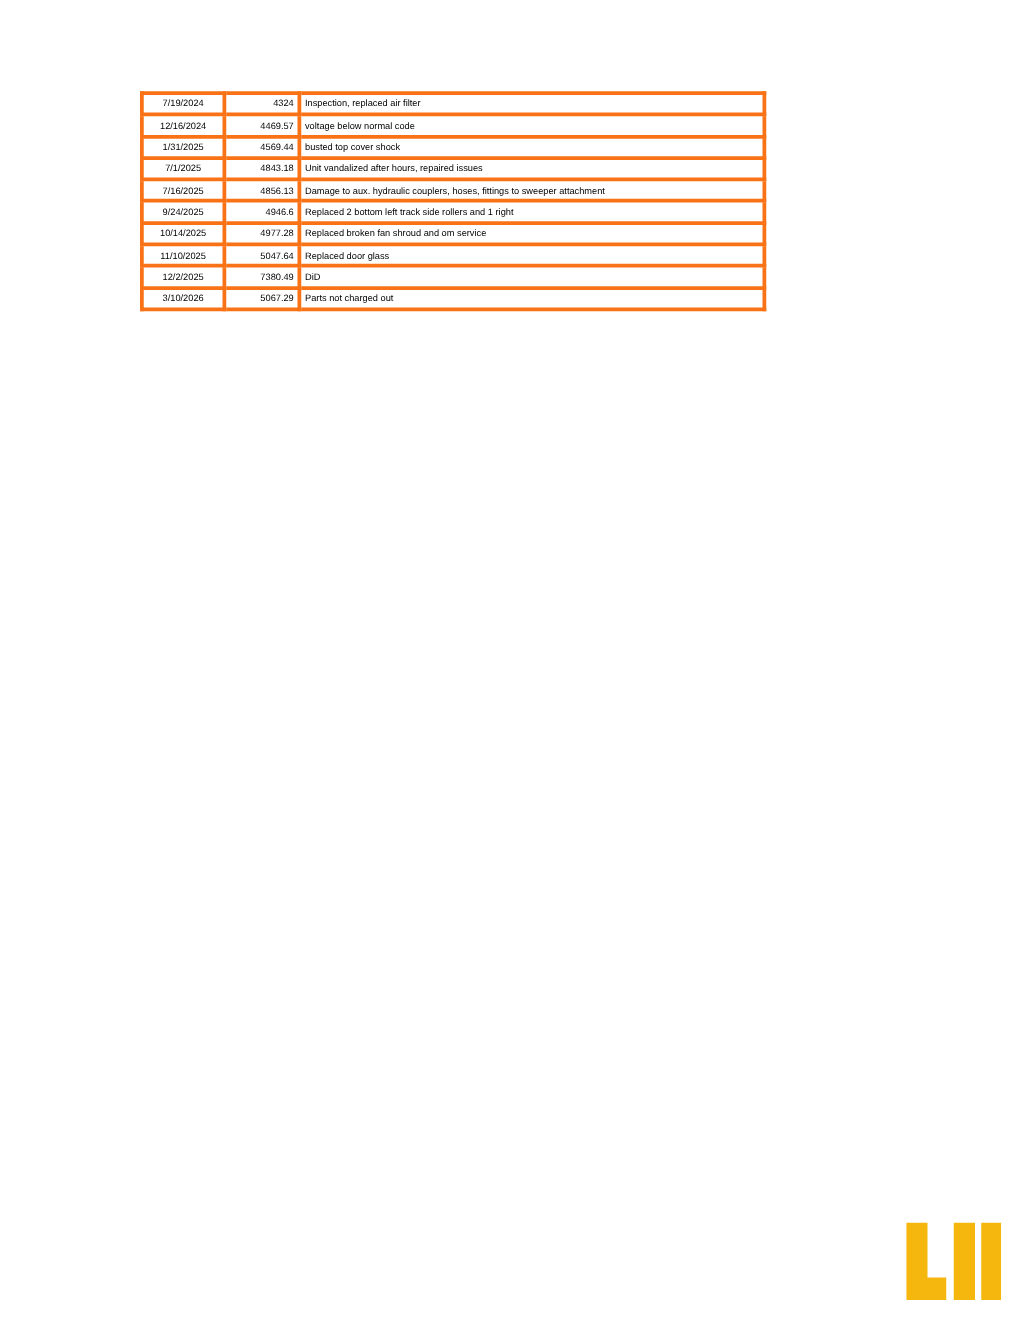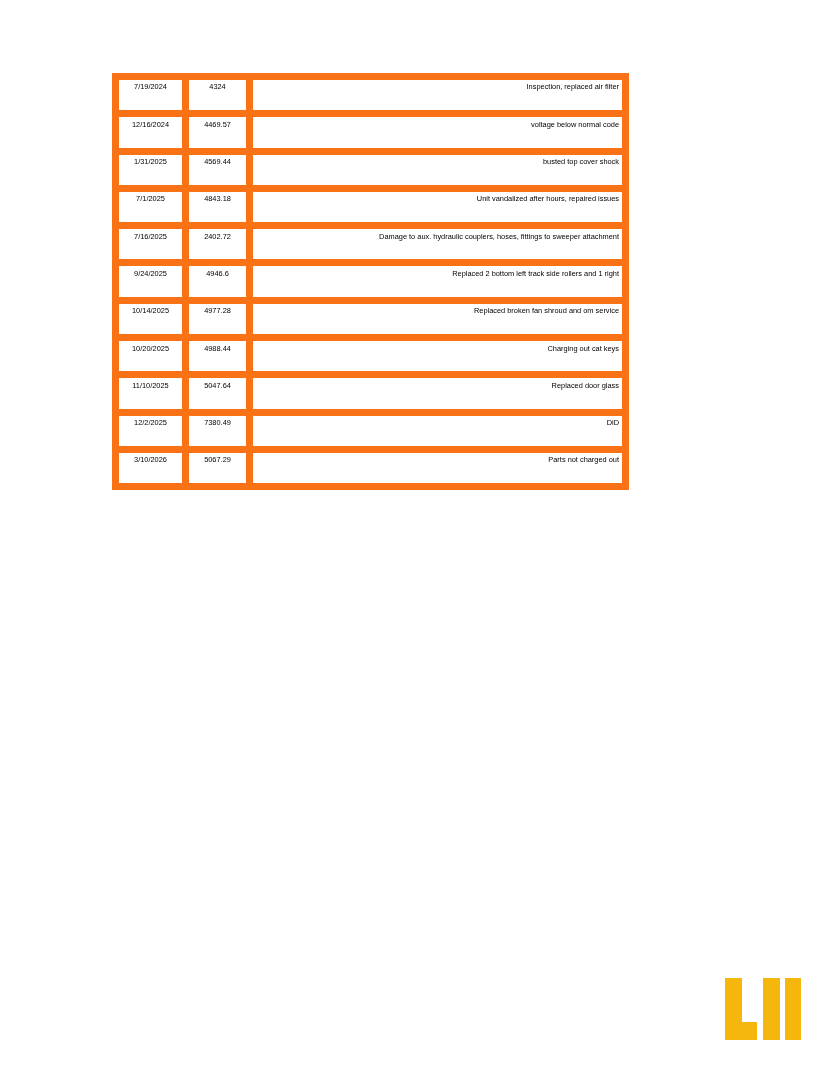--- a/index.html
+++ b/index.html
@@ -24,40 +24,40 @@
   }
   .service-table {
     position: absolute;
     left: 112px;
     top: 73px;
     width: 471px;
     border-collapse: collapse;
     table-layout: fixed;
   }
   .service-table td {
-    border: 7px solid #f97316;
+    border: 3px solid #f97316;
     font-size: 7.4px;
     line-height: 1.0;
-    padding: 2px 3px 18px 3px;
+    padding: 2px 3px 2px 3px;
     height: 10.3px;
     color: #000000;
     overflow: hidden;
     white-space: nowrap;
   }
   .col-date {
     width: 57px;
     text-align: center;
   }
   .col-hours {
     width: 51px;
-    text-align: center;
+    text-align: right;
   }
   .col-desc {
     width: 363px;
-    text-align: right;
+    text-align: left;
   }
   .logo {
     position: absolute;
     left: 725px;
     top: 978px;
     width: 76px;
     height: 62px;
   }
 </style>
 </head>
@@ -82,37 +82,32 @@
         <td class="col-hours">4569.44</td>
         <td class="col-desc">busted top cover shock</td>
       </tr>
       <tr>
         <td class="col-date">7/1/2025</td>
         <td class="col-hours">4843.18</td>
         <td class="col-desc">Unit vandalized after hours, repaired issues</td>
       </tr>
       <tr>
         <td class="col-date">7/16/2025</td>
-        <td class="col-hours">2402.72</td>
+        <td class="col-hours">4856.13</td>
         <td class="col-desc">Damage to aux. hydraulic couplers, hoses, fittings to sweeper attachment</td>
       </tr>
       <tr>
         <td class="col-date">9/24/2025</td>
         <td class="col-hours">4946.6</td>
         <td class="col-desc">Replaced 2 bottom left track side rollers and 1 right</td>
       </tr>
       <tr>
         <td class="col-date">10/14/2025</td>
         <td class="col-hours">4977.28</td>
         <td class="col-desc">Replaced broken fan shroud and om service</td>
-      </tr>
-      <tr>
-        <td class="col-date">10/20/2025</td>
-        <td class="col-hours">4988.44</td>
-        <td class="col-desc">Charging out cat keys</td>
       </tr>
       <tr>
         <td class="col-date">11/10/2025</td>
         <td class="col-hours">5047.64</td>
         <td class="col-desc">Replaced door glass</td>
       </tr>
       <tr>
         <td class="col-date">12/2/2025</td>
         <td class="col-hours">7380.49</td>
         <td class="col-desc">DiD</td>

